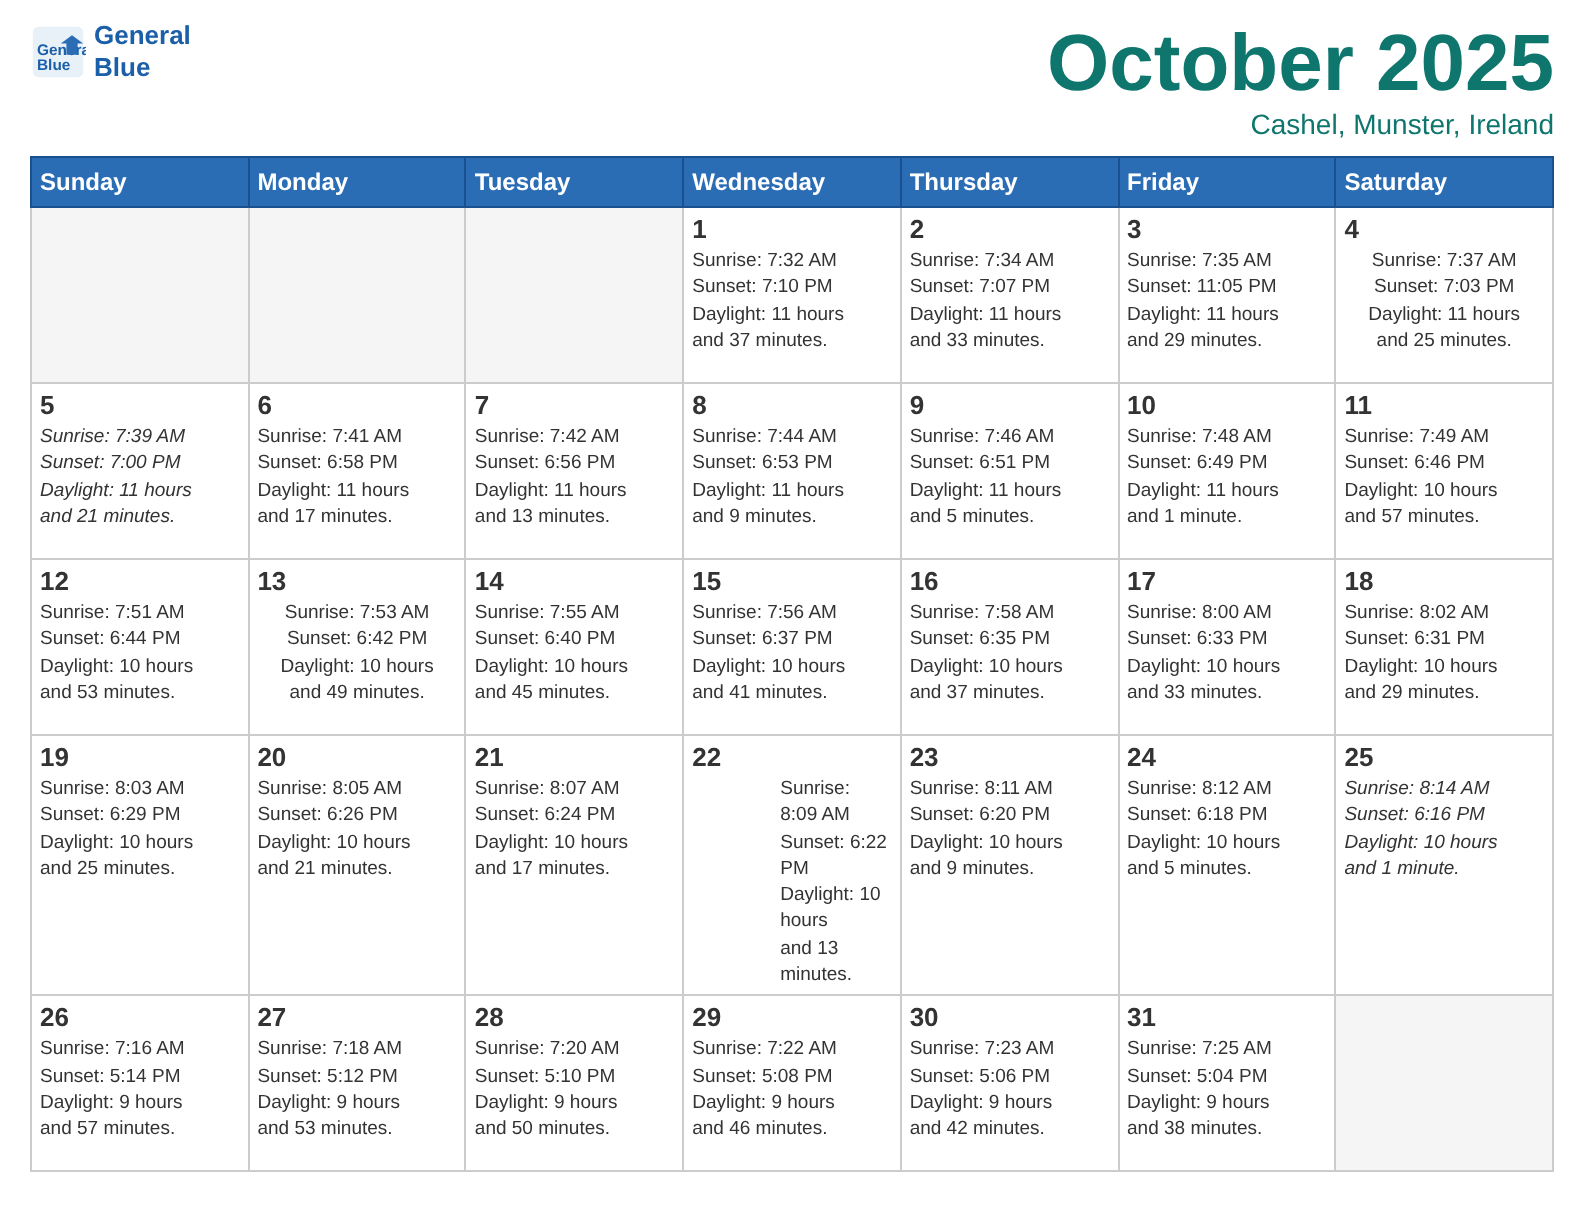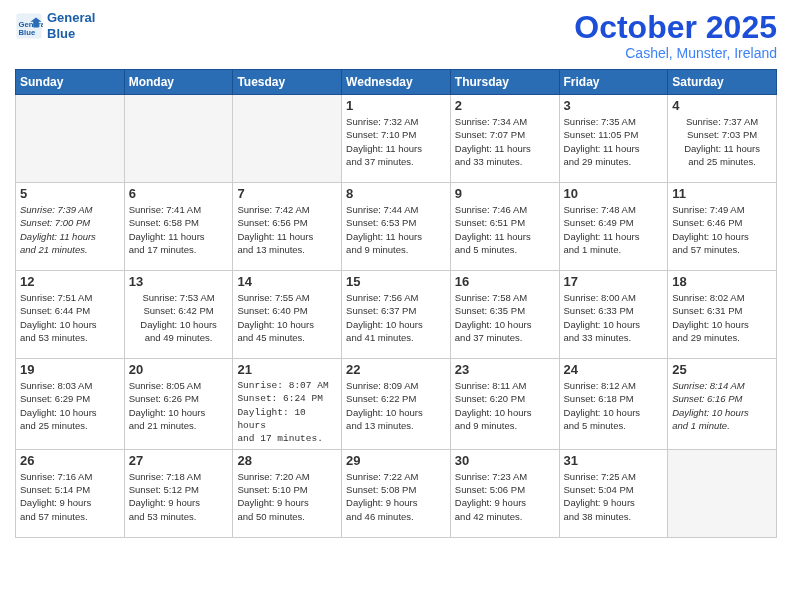--- a/index.html
+++ b/index.html
@@ -26,28 +26,28 @@
       gap: 4px;
     }
     .logo-icon {
       width: 28px;
       height: 28px;
     }
     .title-block {
       text-align: right;
     }
     .month-title {
-      font-size: 32px;
+      font-size: 40px;
       font-weight: bold;
-      color: #1d4ed8;
+      color: #0f766e;
       line-height: 1.1;
     }
     .location {
       font-size: 14px;
-      color: #3b82f6;
+      color: #0f766e;
     }
     table {
       width: 100%;
       border-collapse: collapse;
       table-layout: fixed;
     }
     th {
       background-color: #2a6db5;
       color: #fff;
       font-size: 12px;
@@ -261,28 +261,28 @@
           </td>
           <td>
             <div class="day-number">20</div>
             <div class="day-info" style="white-space: pre-line;">Sunrise: 8:05 AM
 Sunset: 6:26 PM
 Daylight: 10 hours
 and 21 minutes.</div>
           </td>
           <td>
             <div class="day-number">21</div>
-            <div class="day-info" style="white-space: pre-line; font-family: Liberation Mono, monospace;">Sunrise: 8:07 AM
+            <div class="day-info" style="white-space: pre-line;">Sunrise: 8:07 AM
 Sunset: 6:24 PM
 Daylight: 10 hours
 and 17 minutes.</div>
           </td>
           <td>
             <div class="day-number">22</div>
-            <div class="day-info" style="white-space: pre-line;">Sunrise: 8:09 AM
+            <div class="day-info" style="white-space: pre-line; margin-left: 44px;">Sunrise: 8:09 AM
 Sunset: 6:22 PM
 Daylight: 10 hours
 and 13 minutes.</div>
           </td>
           <td>
             <div class="day-number">23</div>
             <div class="day-info" style="white-space: pre-line;">Sunrise: 8:11 AM
 Sunset: 6:20 PM
 Daylight: 10 hours
 and 9 minutes.</div>

